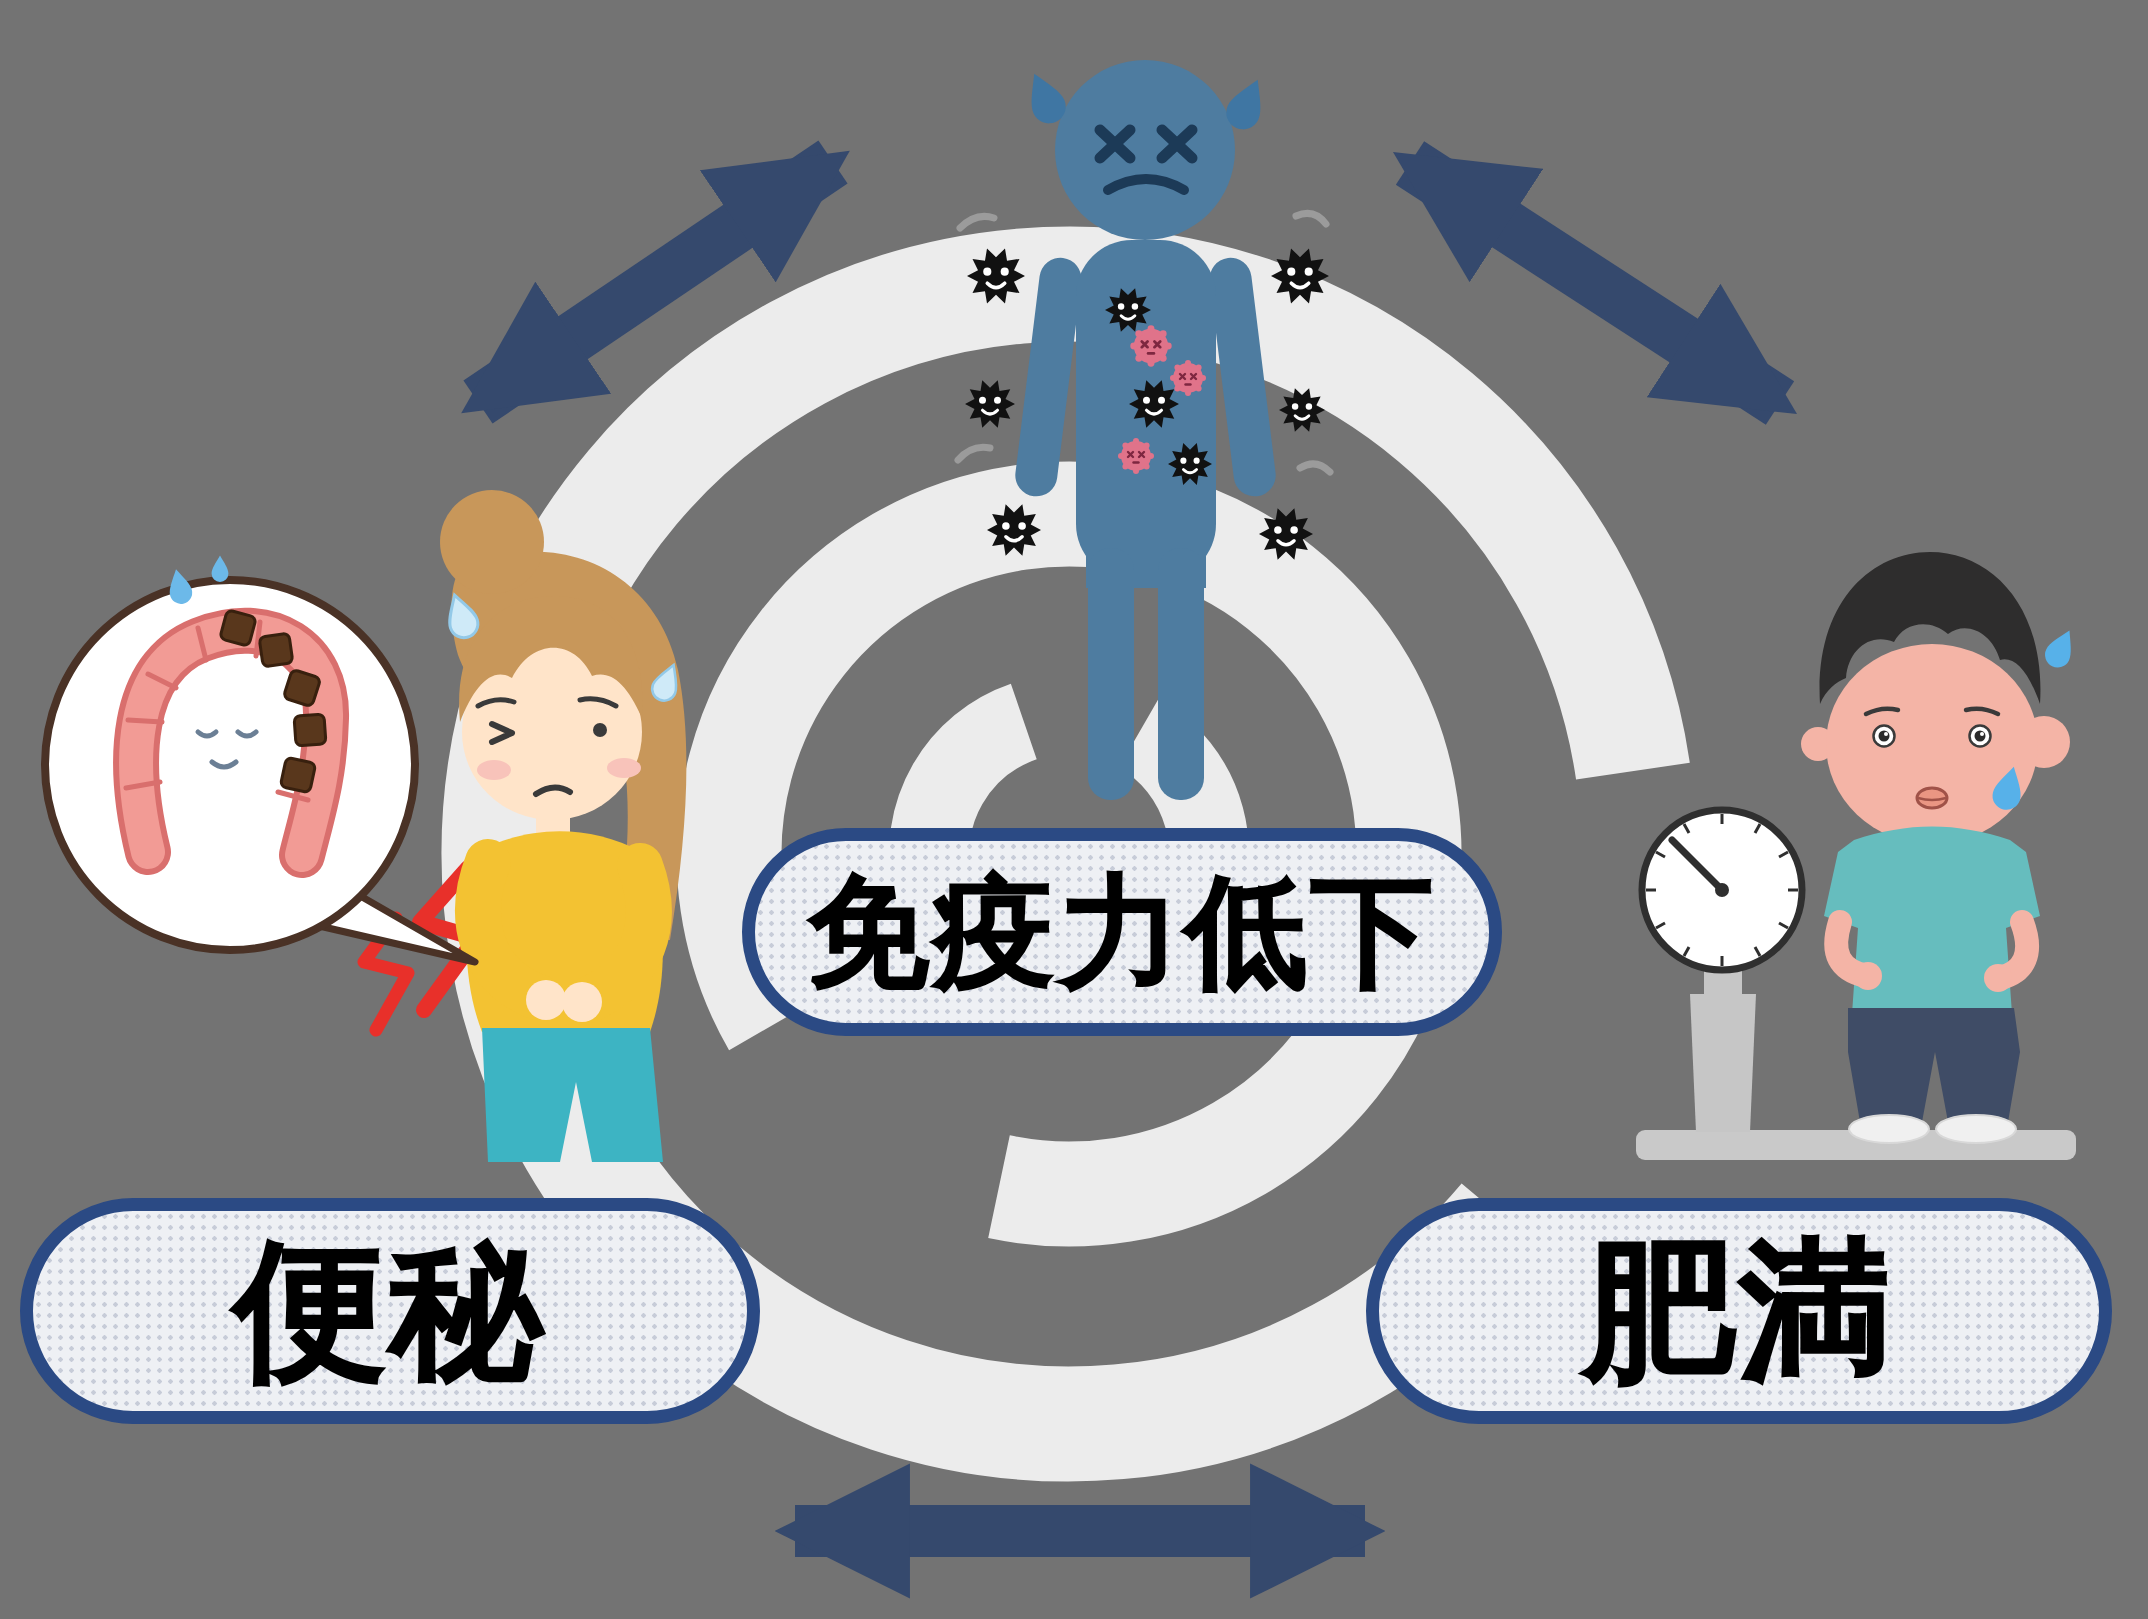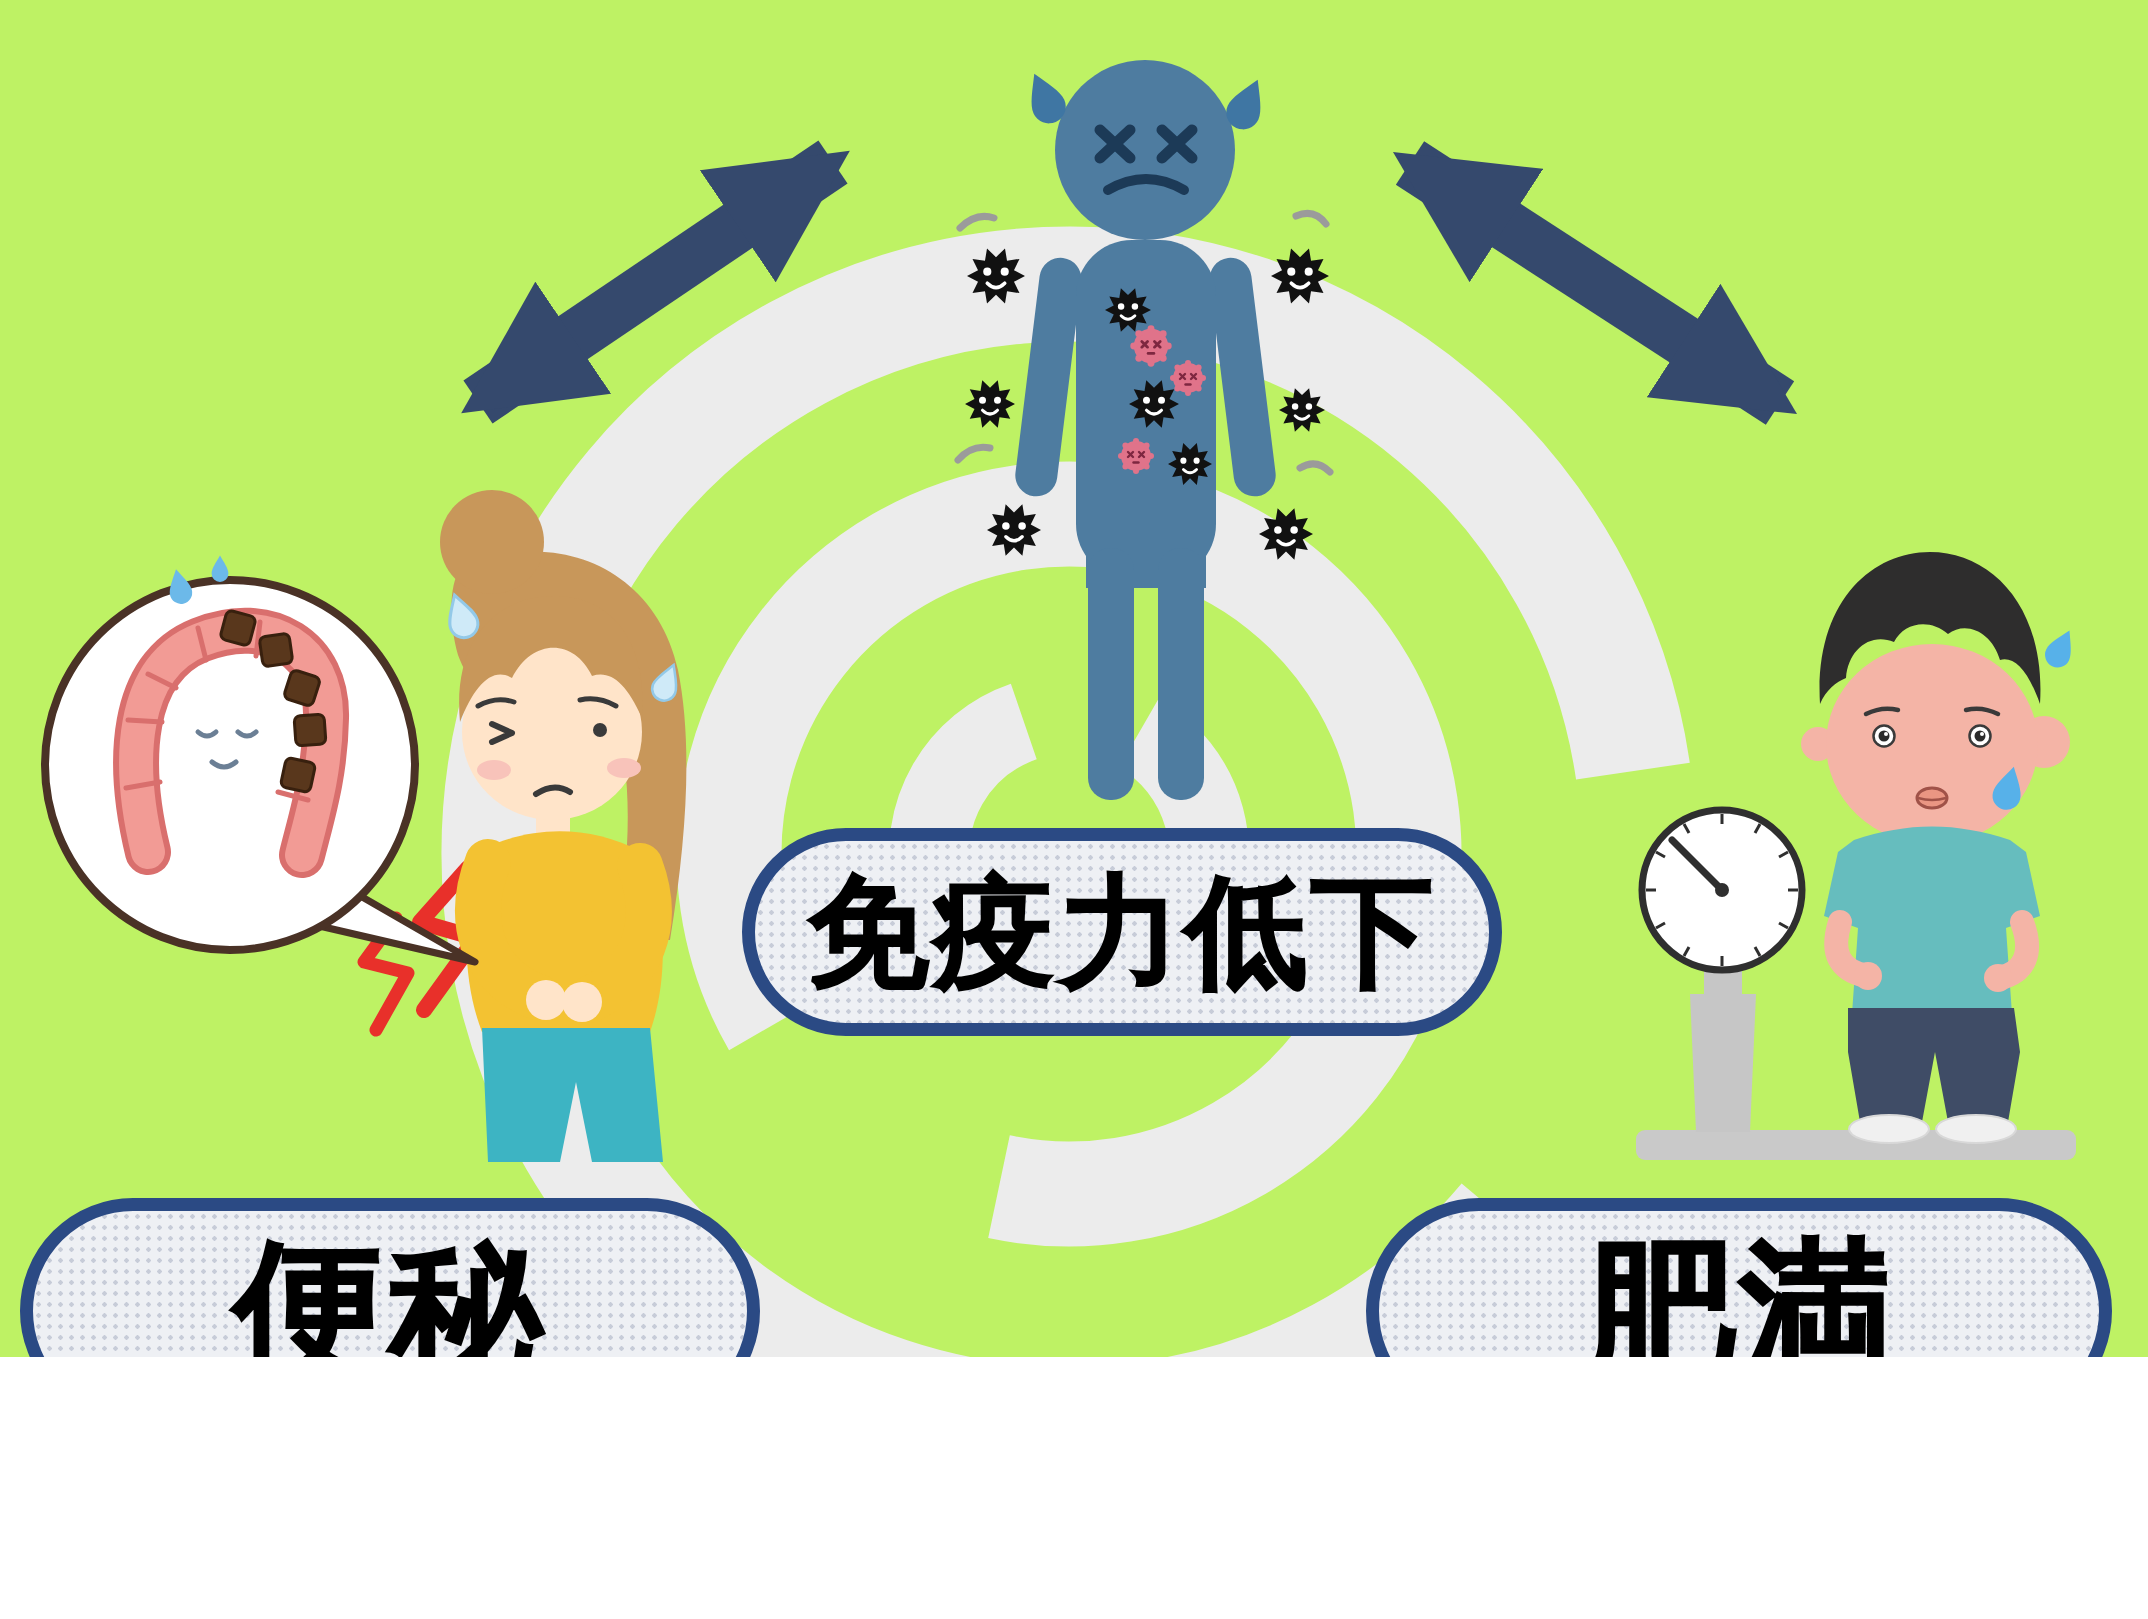--- a/index.html
+++ b/index.html
@@ -1,17 +1,17 @@
 <!DOCTYPE html>
 <html lang="ja"><head>
 <meta charset="utf-8">
 <style>
   html,body{margin:0;padding:0;background:#ffffff;}
   #canvas{
-    position:relative;width:2148px;height:1357px;background:#bef264;overflow:hidden;
+    position:relative;width:2148px;height:1619px;background:#737373;overflow:hidden;
     font-family:"DejaVu Sans","Liberation Sans",sans-serif;
   }
   .abs{position:absolute;}
   svg{display:block;}
   .pill{
     position:absolute;display:flex;align-items:center;justify-content:center;
     box-sizing:border-box;border:13px solid #2b4a84;border-radius:130px;
     background-color:#eef0f4;
     background-image:radial-gradient(#c7ccd8 2px, transparent 2.4px);
     background-size:11px 11px;

